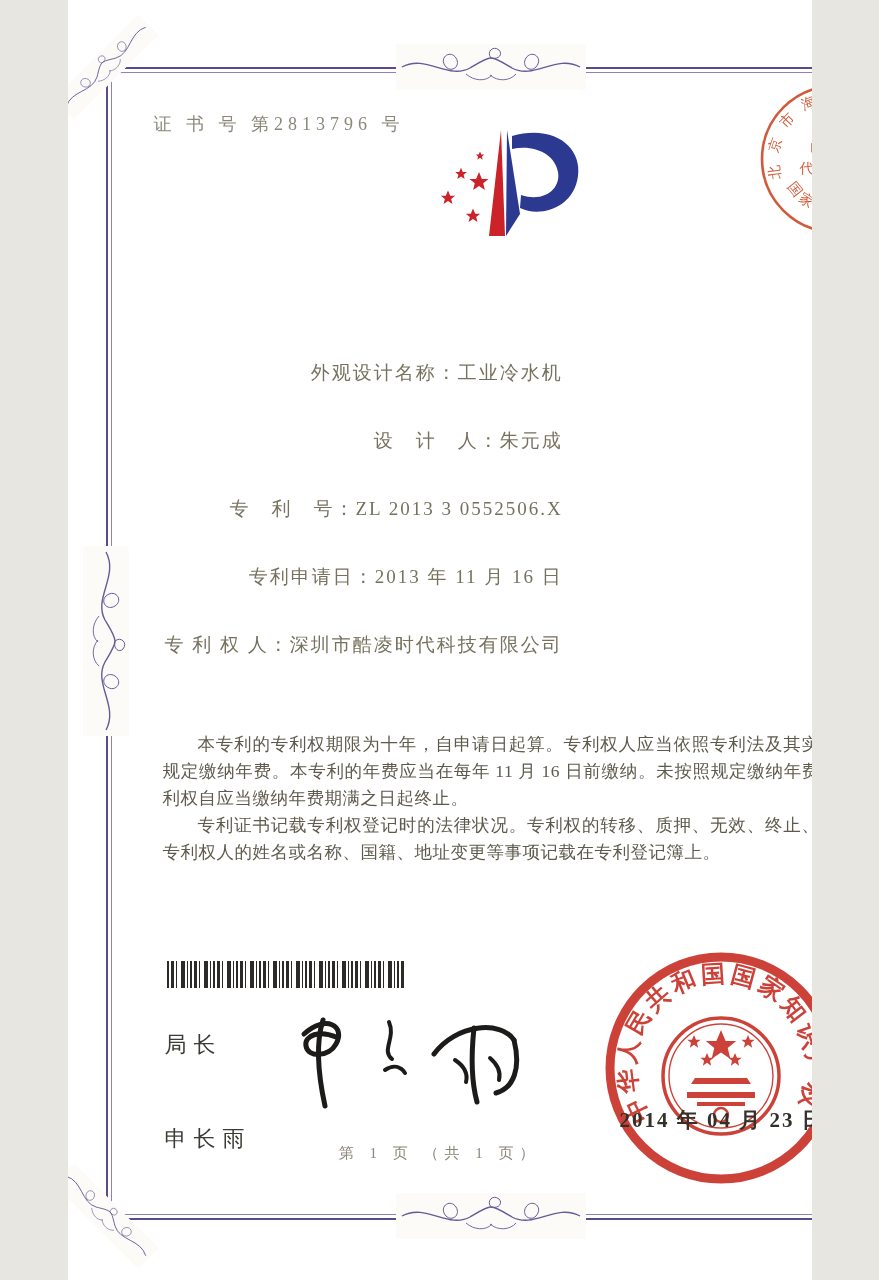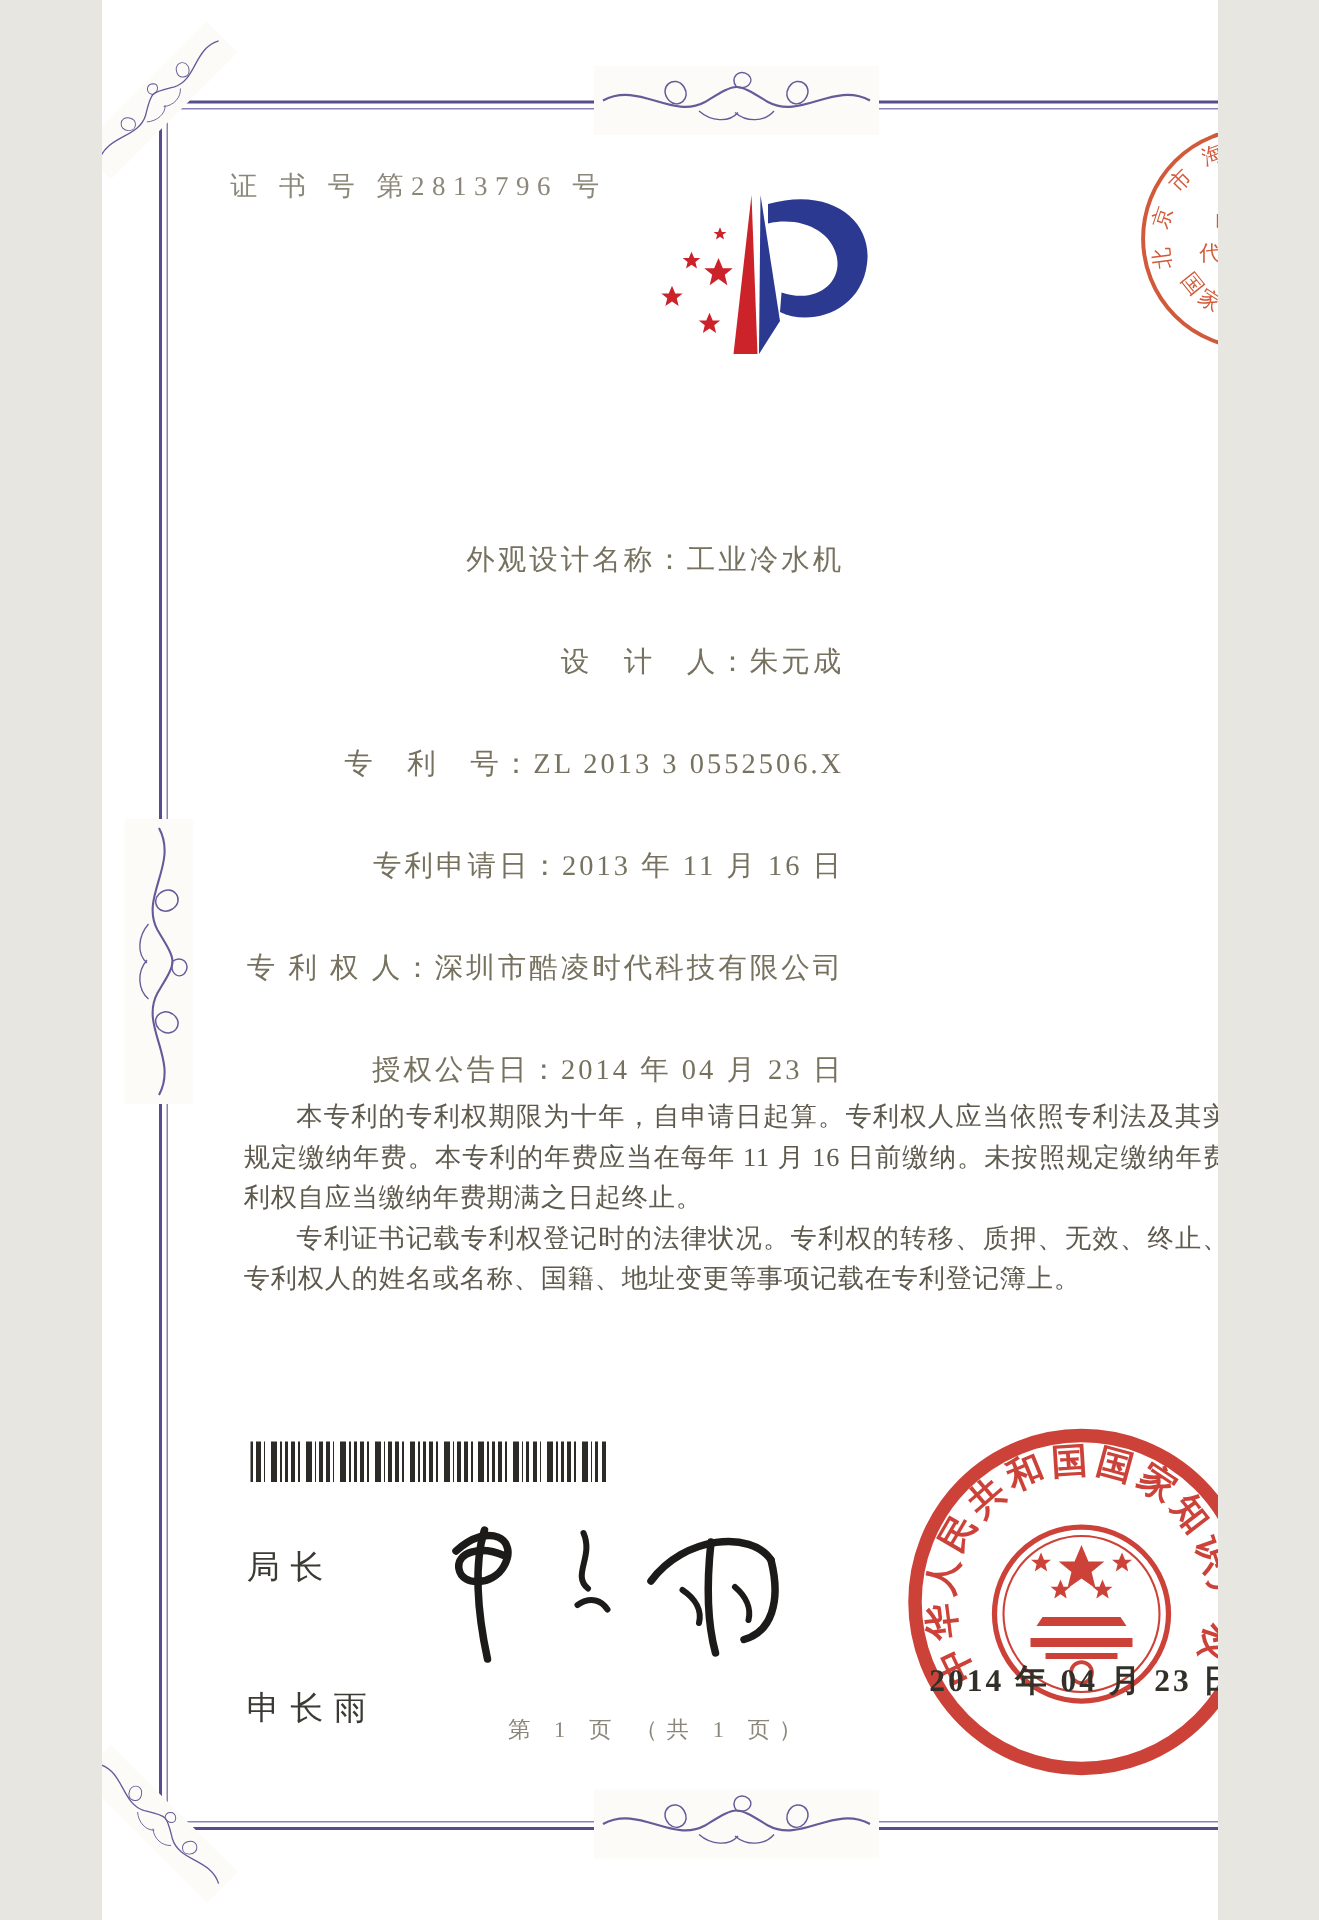--- a/index.html
+++ b/index.html
@@ -150,21 +150,20 @@
       <text x="76" y="90" text-anchor="middle" fill="#cf5230" font-size="14" font-family="Liberation Serif, serif">代扣专用章</text>
     </svg>
   </div>
 
   <div class="fields">
     <div class="field-row"><span>外观设计名称：</span><span>工业冷水机</span></div>
     <div class="field-row"><span>设　计　人：</span><span>朱元成</span></div>
     <div class="field-row"><span>专　利　号：</span><span>ZL 2013 3 0552506.X</span></div>
     <div class="field-row"><span>专利申请日：</span><span>2013 年 11 月 16 日</span></div>
     <div class="field-row"><span>专 利 权 人：</span><span>深圳市酷凌时代科技有限公司</span></div>
-    <div class="field-row"><span>授权公告日：</span><span>2014 年 04 月 23 日</span></div>
   </div>
 
   <div class="body-text">
     <p>本专利的专利权期限为十年，自申请日起算。专利权人应当依照专利法及其实施细则规定缴纳年费。本专利的年费应当在每年 11 月 16 日前缴纳。未按照规定缴纳年费的，专利权自应当缴纳年费期满之日起终止。</p>
     <p>专利证书记载专利权登记时的法律状况。专利权的转移、质押、无效、终止、恢复和专利权人的姓名或名称、国籍、地址变更等事项记载在专利登记簿上。</p>
   </div>
 
   <div class="barcode"></div>
 
   <div class="signer-title">局长</div>

